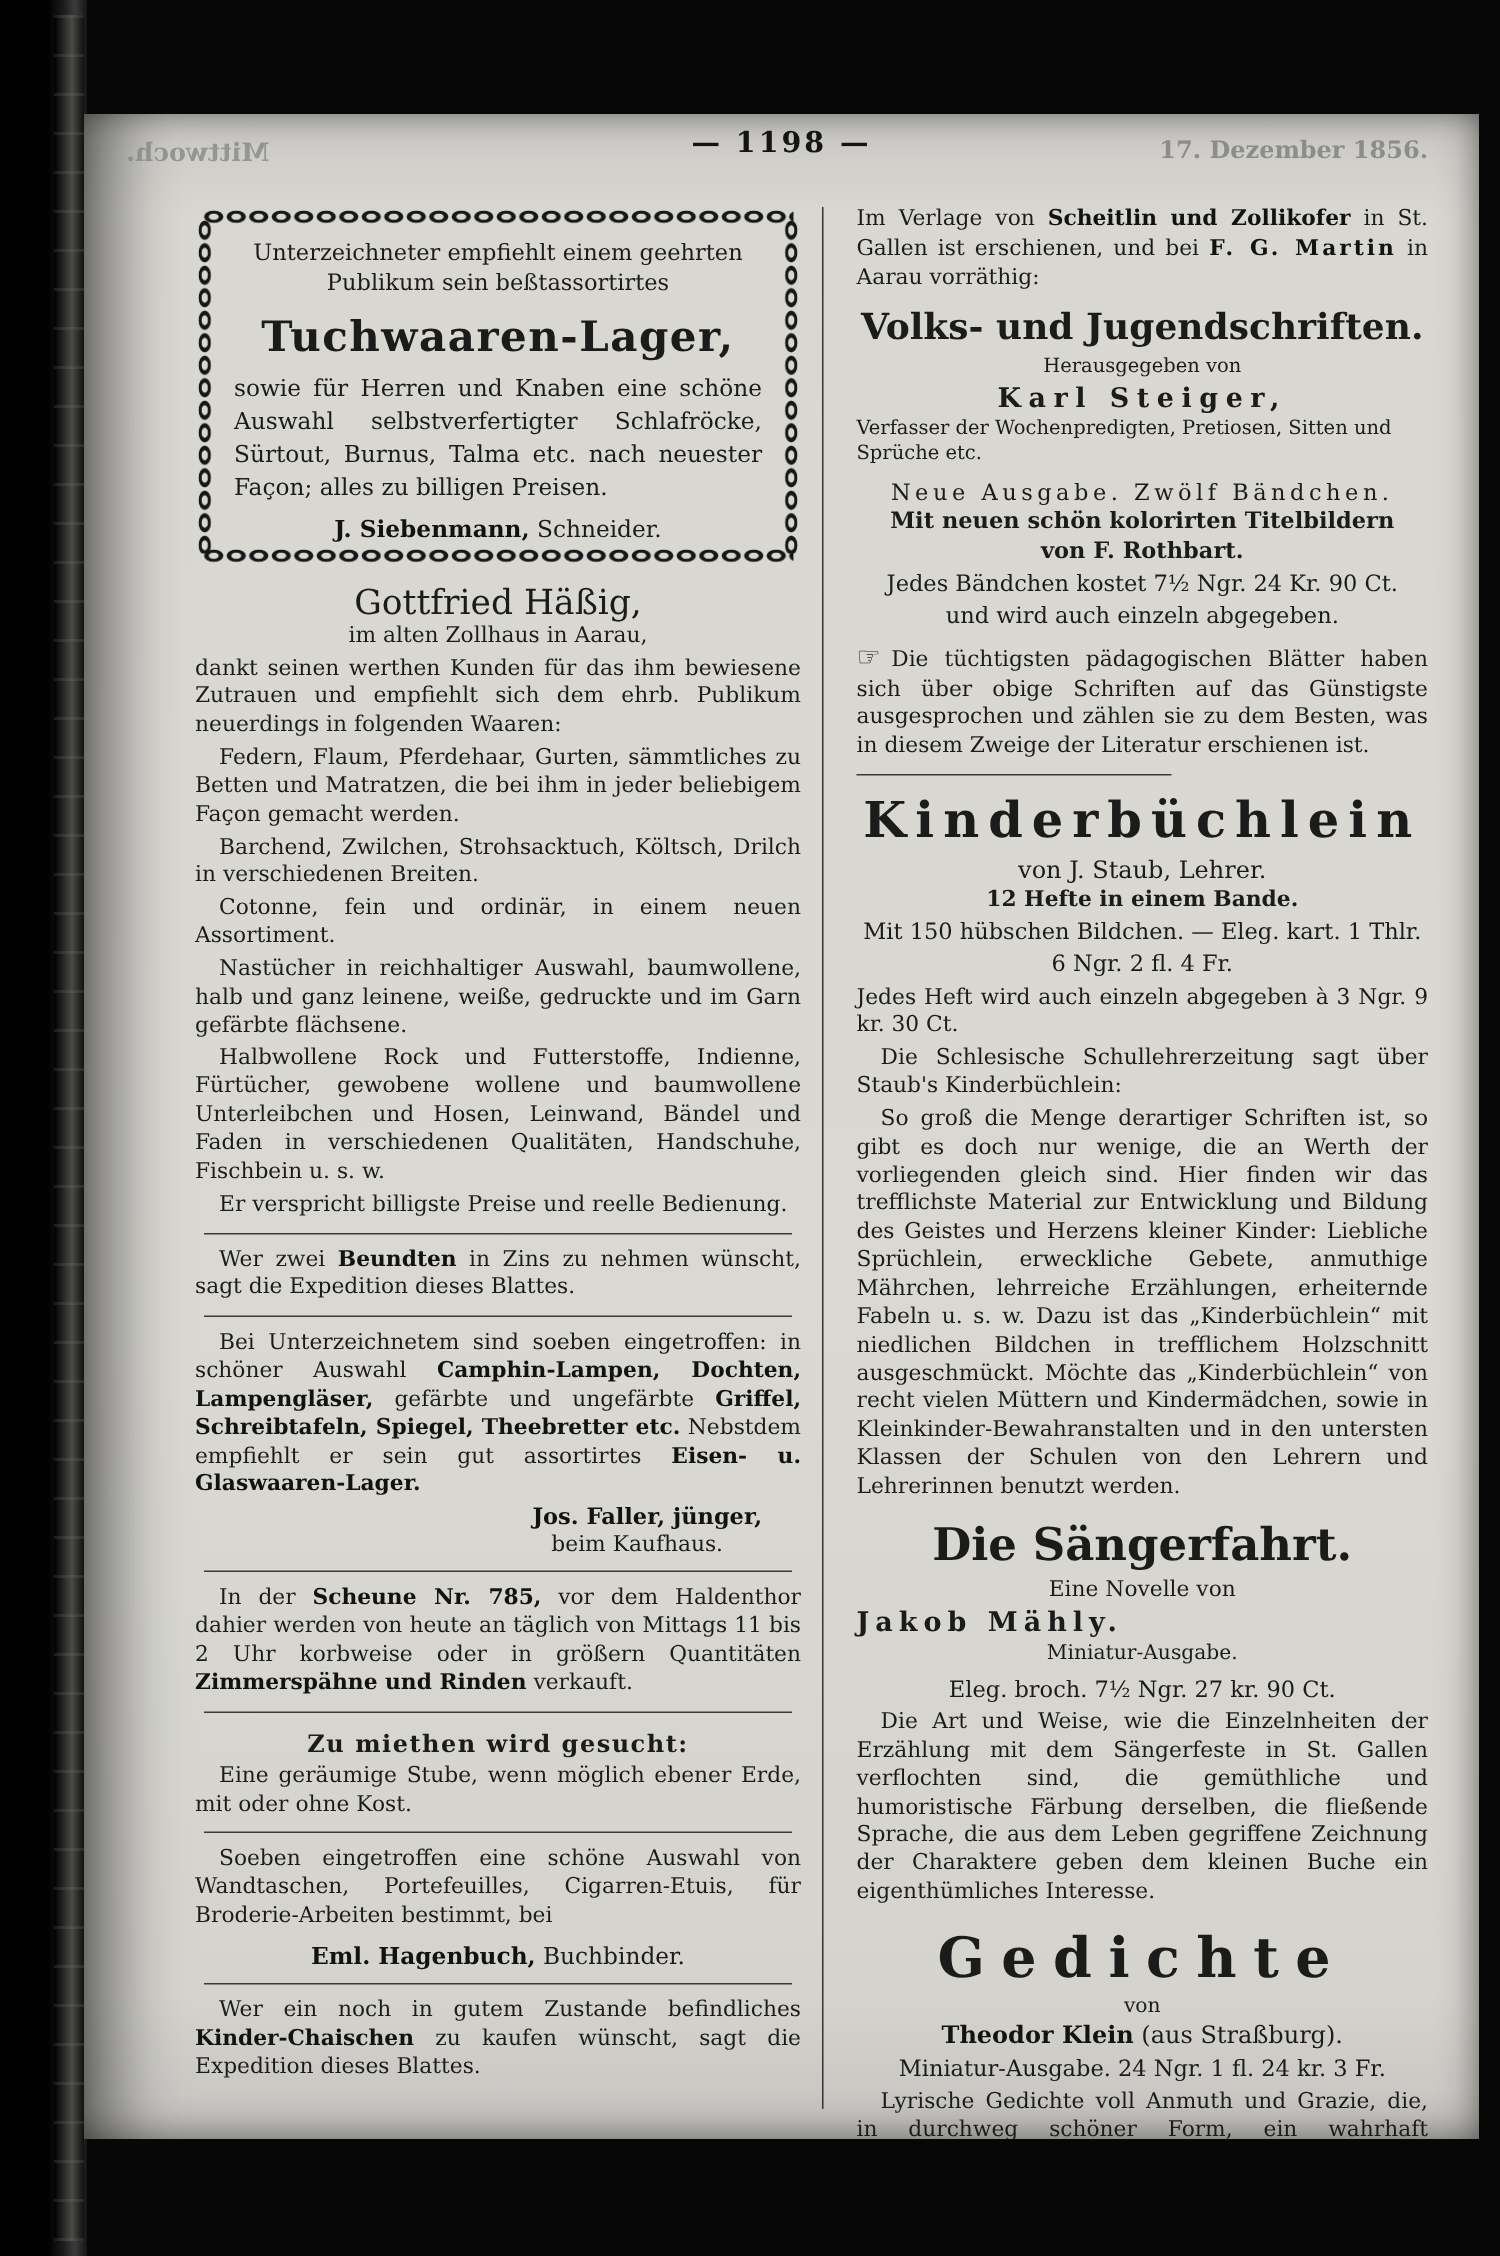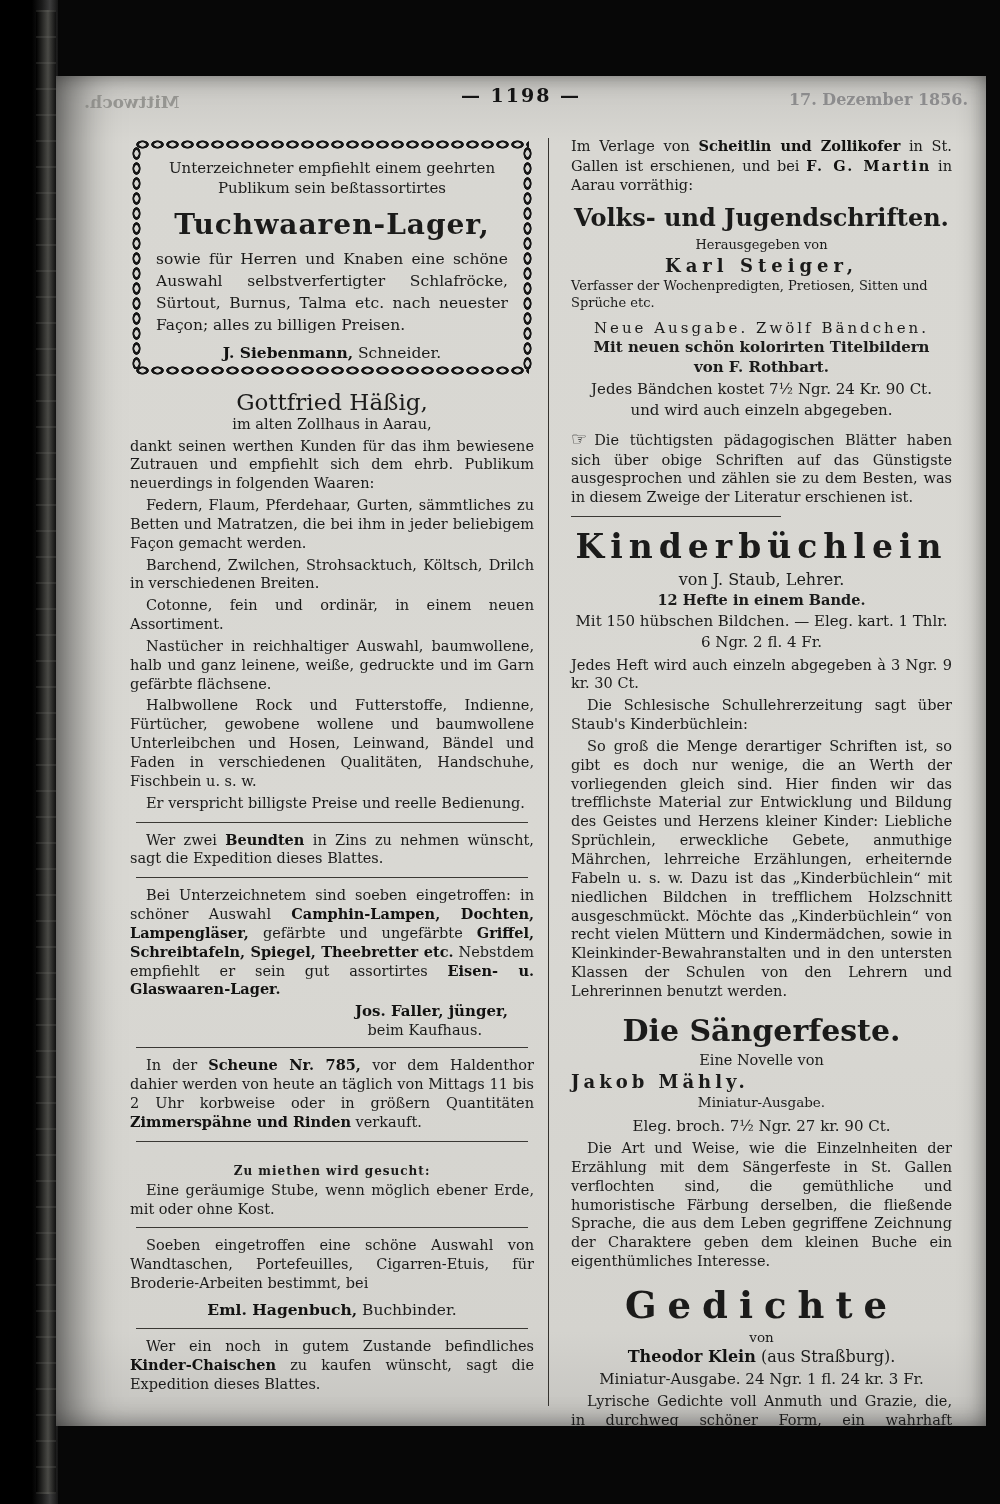--- a/index.html
+++ b/index.html
@@ -10,21 +10,21 @@
     background:linear-gradient(90deg,#000 0%,#000 55%,#1a1a1a 72%,#3c3c3c 86%,#151515 100%);}
   .page-stack{position:absolute;left:36px;top:10px;bottom:10px;width:20px;
     background:repeating-linear-gradient(180deg,rgba(130,130,125,.18) 0 2px,rgba(0,0,0,0) 2px 26px),
     linear-gradient(90deg,#000,#4a4a46 60%,#101010);}
   .paper{position:absolute;left:56px;top:76px;width:930px;height:1350px;overflow:hidden;
     background:linear-gradient(180deg,#c9c8c4 0%,#d8d7d2 5%,#d9d8d3 60%,#d4d3ce 93%,#c4c3bf 100%);
     box-shadow:inset 44px 0 46px -26px rgba(0,0,0,.55), inset -16px 0 26px -14px rgba(0,0,0,.35), inset 0 -14px 26px -12px rgba(0,0,0,.3), inset 0 10px 22px -12px rgba(0,0,0,.35);}
   .header{position:relative;height:52px;}
   .faint{position:absolute;color:#83837f;font-weight:bold;opacity:.75;filter:blur(.4px);}
   .faint.mirrored{left:28px;top:16px;font-size:17px;transform:scaleX(-1);}
-  .faint.rightside{right:18px;top:14px;font-size:16px;color:#77777a;}
+  .faint.rightside{right:34px;top:14px;font-size:16px;color:#77777a;}
   .pagenum{position:absolute;left:0;right:0;top:8px;text-align:center;font-size:19px;font-weight:bold;letter-spacing:2px;color:#141414;}
   .columns{position:absolute;top:60px;left:74px;right:34px;bottom:20px;display:flex;gap:14px;}
   .col{min-width:0;}
   .col-left{flex:0 0 404px;}
   .col-divider{flex:0 0 1px;background:#35332f;margin-top:2px;}
   .col-right{flex:1;padding-left:8px;}
   p,h1,h2,h3{color:#1b1b1a;}
   b{color:#121211;}
   .para{font-size:14.5px;line-height:1.3;text-align:justify;text-indent:16px;margin:3px 0;}
   .noindent{text-indent:0;}
@@ -43,21 +43,21 @@
   .chain-left{left:0;} .chain-right{right:0;}
   .cb-intro{text-align:center;font-size:15px;line-height:1.35;}
   .cb-title{text-align:center;font-size:28px;font-weight:bold;letter-spacing:1px;margin:9px 0 7px;}
   .cb-body{font-size:15.5px;line-height:1.42;text-align:justify;}
   .cb-sig{text-align:center;font-size:15.5px;margin-top:7px;}
   
   .h-title{text-align:center;font-size:23px;font-weight:normal;margin:10px 0 1px;}
   .h-sub{text-align:center;font-size:14.5px;margin-bottom:5px;}
   .sig-right{text-align:right;font-size:15px;padding-right:26px;margin-top:2px;}
   .sig-sub{padding-right:52px;font-size:14.5px;}
-  .sub-head{text-align:center;font-size:12px;font-weight:bold;letter-spacing:1px;margin:22px 0 3px;}
+  .sub-head{text-align:center;font-size:16px;font-weight:bold;letter-spacing:1px;margin:11px 0 3px;}
   
   .r-intro{font-size:14.5px;line-height:1.32;text-align:justify;}
   .sp{letter-spacing:2px;}
   .r-title{text-align:center;font-size:24px;font-weight:bold;margin:8px 0 5px;}
   .small-center{text-align:center;font-size:13px;margin:1px 0;}
   .editor{text-align:center;font-size:18px;font-weight:bold;letter-spacing:5px;margin:3px 0 2px;}
   .editor-desc{text-align:left;font-size:13px;line-height:1.3;}
   .edition{text-align:center;font-size:15px;letter-spacing:3px;margin-top:7px;}
   .illustr{text-align:center;font-size:15px;font-weight:bold;line-height:1.35;}
   .price-center{text-align:center;font-size:15px;line-height:1.35;margin:1px 0;}
@@ -196,21 +196,21 @@
           <p class="kb-author">von J. Staub, Lehrer.</p>
           <p class="kb-vol">12 Hefte in einem Bande.</p>
           <p class="price-center">Mit 150 hübschen Bildchen. — Eleg. kart. 1 Thlr.</p>
           <p class="price-center">6 Ngr. 2 fl. 4 Fr.</p>
           <p class="para noindent">Jedes Heft wird auch einzeln abgegeben à 3 Ngr. 9 kr. 30 Ct.</p>
           <p class="para">Die Schlesische Schullehrerzeitung sagt über Staub's Kinderbüchlein:</p>
           <p class="para">So groß die Menge derartiger Schriften ist, so gibt es doch nur wenige, die an Werth der vorliegenden gleich sind. Hier finden wir das trefflichste Material zur Entwicklung und Bildung des Geistes und Herzens kleiner Kinder: Liebliche Sprüchlein, erweckliche Gebete, anmuthige Mährchen, lehrreiche Erzählungen, erheiternde Fabeln u. s. w. Dazu ist das „Kinderbüchlein“ mit niedlichen Bildchen in trefflichem Holzschnitt ausgeschmückt. Möchte das „Kinderbüchlein“ von recht vielen Müttern und Kindermädchen, sowie in Kleinkinder-Bewahranstalten und in den untersten Klassen der Schulen von den Lehrern und Lehrerinnen benutzt werden.</p>
         </section>
 
         <section>
-          <h1 class="sf-title">Die Sängerfeste.</h1>
+          <h1 class="sf-title">Die Sängerfahrt.</h1>
           <p class="sf-sub">Eine Novelle von</p>
           <p class="sf-author">Jakob Mähly.</p>
           <p class="sf-format">Miniatur-Ausgabe.</p>
           <p class="price-center">Eleg. broch. 7½ Ngr. 27 kr. 90 Ct.</p>
           <p class="para">Die Art und Weise, wie die Einzelnheiten der Erzählung mit dem Sängerfeste in St. Gallen verflochten sind, die gemüthliche und humoristische Färbung derselben, die fließende Sprache, die aus dem Leben gegriffene Zeichnung der Charaktere geben dem kleinen Buche ein eigenthümliches Interesse.</p>
         </section>
 
         <section>
           <h1 class="g-title">Gedichte</h1>
           <p class="g-von">von</p>

